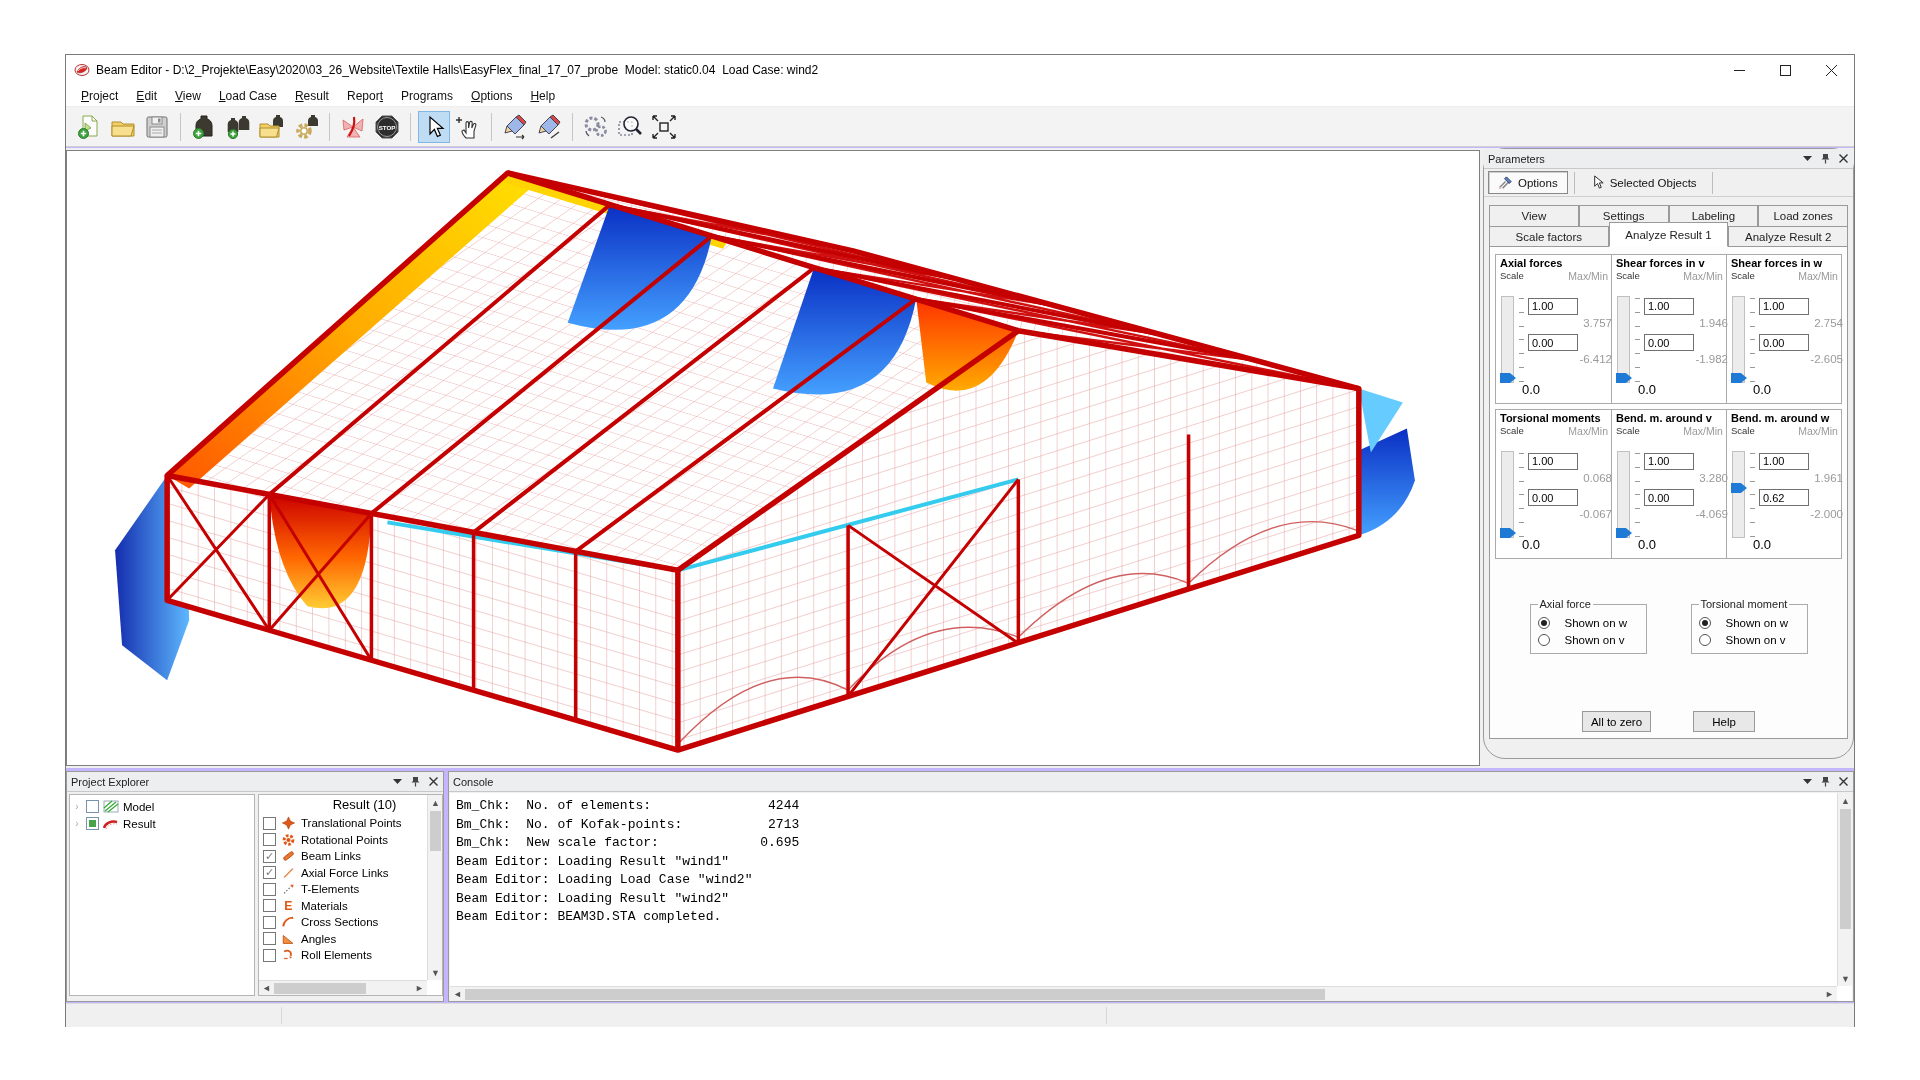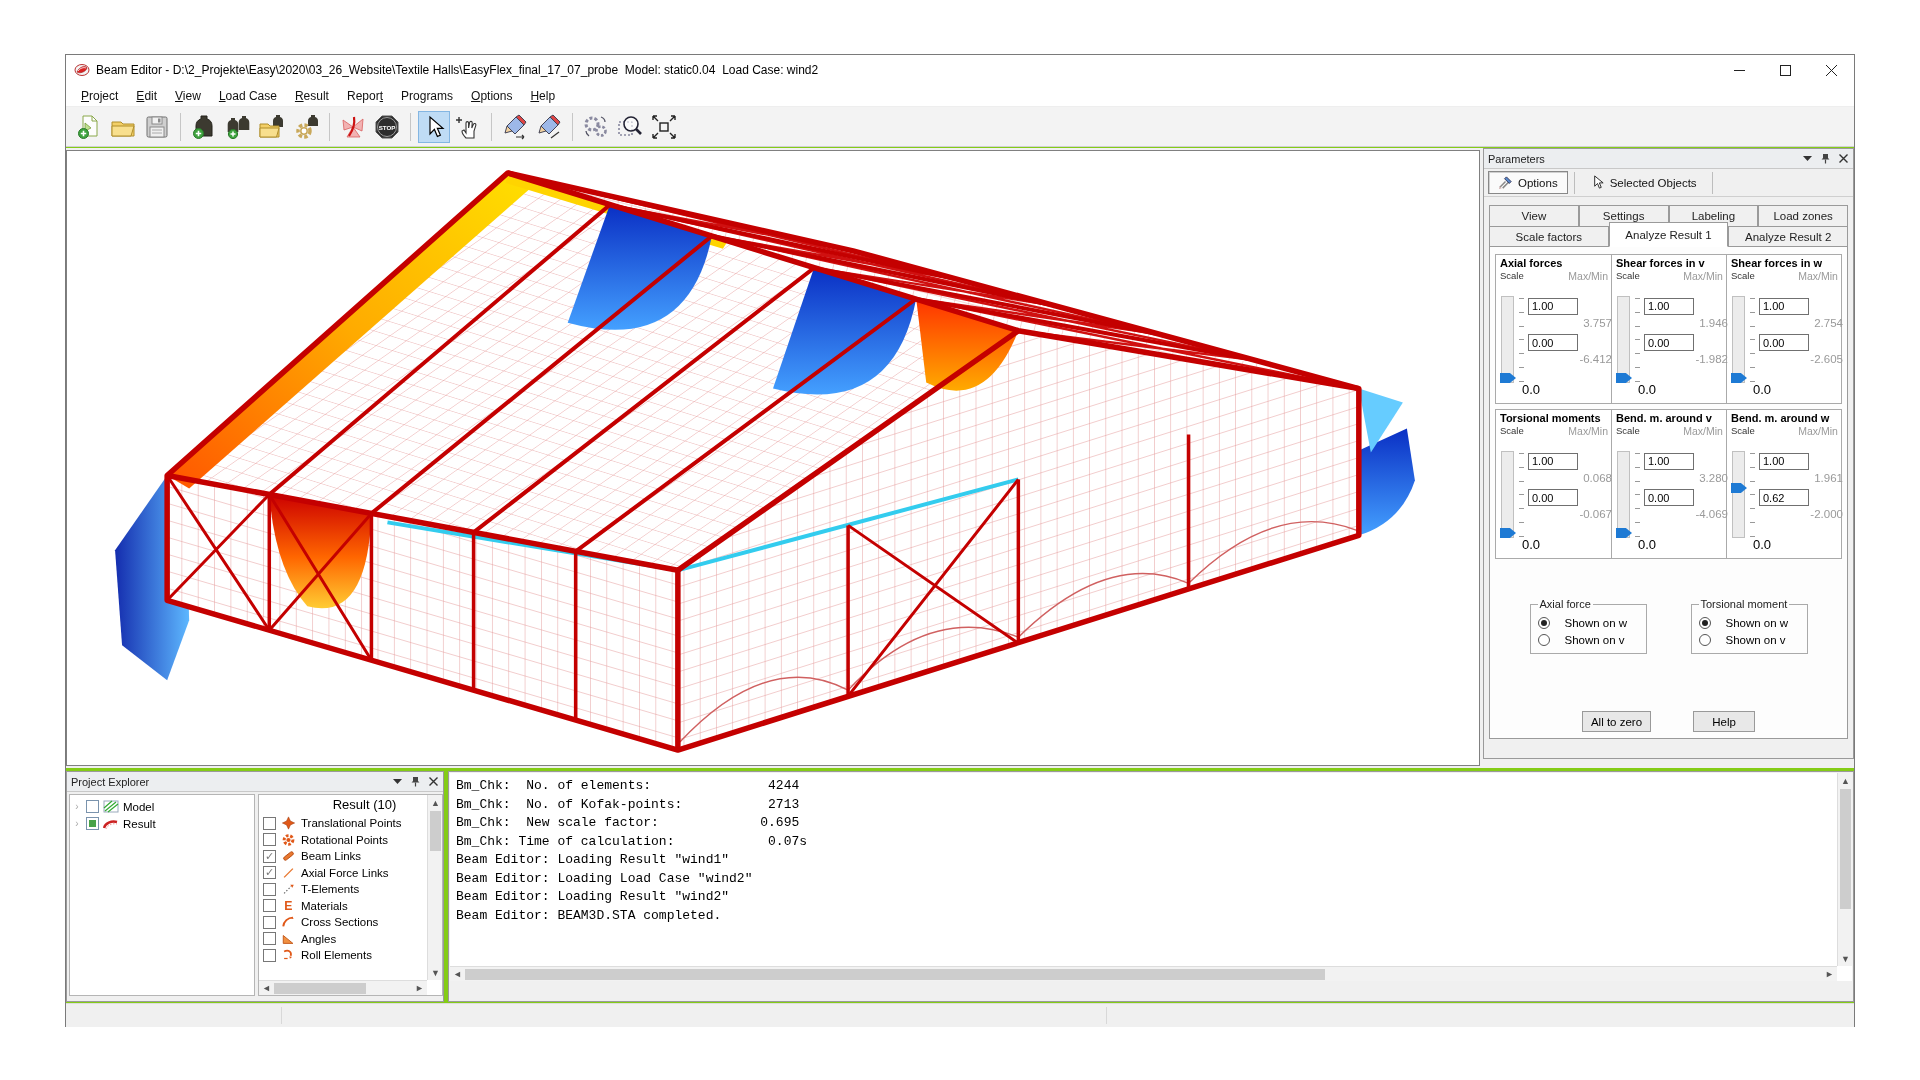--- a/index.html
+++ b/index.html
@@ -1,18 +1,18 @@
 <!DOCTYPE html>
 <html><head>
 <meta charset="utf-8">
 <style>
   html,body{margin:0;padding:0;background:#fff;}
   *{box-sizing:border-box;font-family:"Liberation Sans",sans-serif;}
   #stage{position:relative;width:1920px;height:1080px;background:#fff;overflow:hidden;}
-  #appwin{position:absolute;left:65px;top:54px;width:1790px;height:973px;background:#84cc16;border:1px solid #7a7a7a;}
+  #appwin{position:absolute;left:65px;top:54px;width:1790px;height:973px;background:#c4b5fd;border:1px solid #7a7a7a;}
 
   
   .titlebar{height:30px;display:flex;align-items:center;background:#fff;}
   .titlebar .appicon{width:16px;height:16px;margin:0 6px 0 8px;}
   .titlebar .title{font-size:12px;color:#000;white-space:pre;}
   .wincaps{margin-left:auto;display:flex;height:100%;}
   .wincap{width:46px;height:100%;display:flex;align-items:center;justify-content:center;font-size:13px;color:#222;}
   .wincap svg{width:11px;height:11px;}
 
   
@@ -33,21 +33,21 @@
   .viewport svg{width:100%;height:100%;display:block;}
 
   
   .panel{position:absolute;background:#f0f0f0;border:1px solid #9a9a9a;}
   .phead{height:20px;background:#eceef0;border-bottom:1px solid #c8c8c8;display:flex;align-items:center;padding:0 4px;}
   .phead .ptitle{font-size:11px;color:#222;}
   .phead .picons{margin-left:auto;display:flex;gap:7px;align-items:center;}
   .phead .picons svg{width:11px;height:11px;}
 
   
-  #params{left:1417px;top:0;width:371px;height:611px;}
+  #params{left:1417px;top:0;width:371px;height:611px;border-radius:22px;}
   .modebar{height:28px;display:flex;align-items:center;padding:2px 4px;border-bottom:1px solid #cfcfcf;}
   .modebtn{height:23px;display:flex;align-items:center;gap:5px;padding:0 9px;font-size:11.5px;color:#111;}
   .modebtn.pressed{border:1px solid #888;background:#fafafa;box-shadow:inset 1px 1px 0 #cfcfcf;}
   .modebtn svg{width:15px;height:15px;}
   .modesep{width:1px;height:22px;background:#bdbdbd;margin:0 6px;}
   .tabs{margin:8px 5px 0 5px;}
   .tabrow{display:flex;}
   .tab{flex:1;height:21px;display:flex;align-items:center;justify-content:center;font-size:11.5px;color:#222;background:#f0f0f0;border:1px solid #9a9a9a;border-bottom:none;position:relative;}
   .tabrow2 .tab{border-bottom:1px solid #9a9a9a;}
   .tabrow2 .tab.active{background:#fff;border-bottom:1px solid #fff;height:25px;margin-top:-4px;z-index:2;}
@@ -754,26 +754,40 @@
         <div class="hscroll">
           <span class="sarrow">◄</span>
           <span class="hthumb" style="width:92px"></span>
           <span class="sarrow" style="margin-left:auto">►</span>
         </div>
       </div>
     </div>
   </div>
 
   <div class="panel" id="console">
+    <div class="phead">
+      <span class="ptitle">Console</span>
+      <span class="picons">
+        <svg viewBox="0 0 11 11">
+              <path d="M1 3l4.5 5L10 3z" fill="#333"></path>
+            </svg>
+        <svg viewBox="0 0 11 11">
+              <path d="M3 1h5v4l1.5 1.5h-8L3 5z" fill="#444"></path>
+              <line x1="5.5" y1="6.5" x2="5.5" y2="10.5" stroke="#444" stroke-width="1.2"></line>
+            </svg>
+        <svg viewBox="0 0 11 11">
+              <path d="M1.5 1.5L9.5 9.5M9.5 1.5L1.5 9.5" stroke="#333" stroke-width="1.4"></path>
+            </svg>
+      </span>
+    </div>
     <div class="con-body">
       <div class="con-text">
         <div class="con-line">Bm_Chk:  No. of elements:               4244</div>
         <div class="con-line">Bm_Chk:  No. of Kofak-points:           2713</div>
         <div class="con-line">Bm_Chk:  New scale factor:             0.695</div>
-        <div class="con-line">Bm_Chk: Time of calculation:            0.07s</div>
         <div class="con-line">Beam Editor: Loading Result "wind1"</div>
         <div class="con-line">Beam Editor: Loading Load Case "wind2"</div>
         <div class="con-line">Beam Editor: Loading Result "wind2"</div>
         <div class="con-line">Beam Editor: BEAM3D.STA completed.</div>
       </div>
       <div class="vscroll">
         <span class="sarrow" style="top:0">▲</span>
         <span class="sarrow" style="bottom:0">▼</span>
         <span class="vthumb" style="top:16px;height:120px"></span>
       </div>

